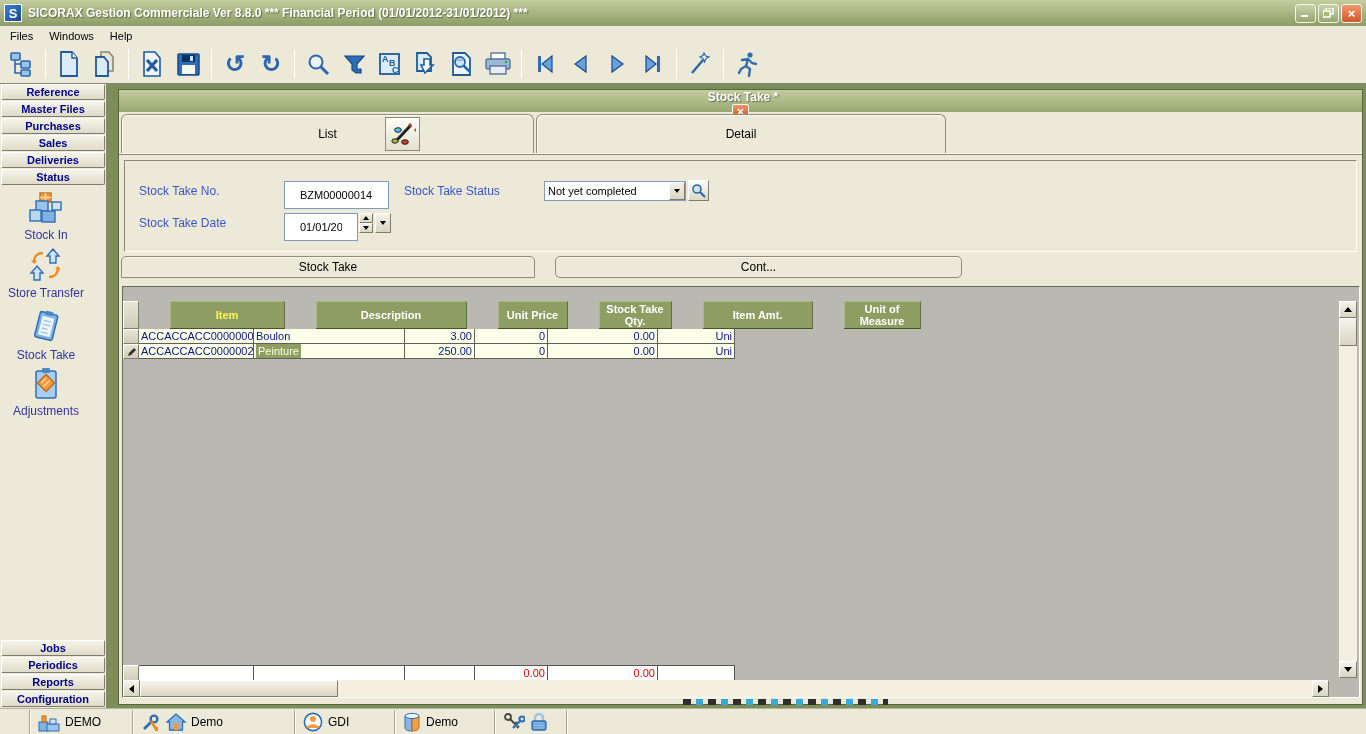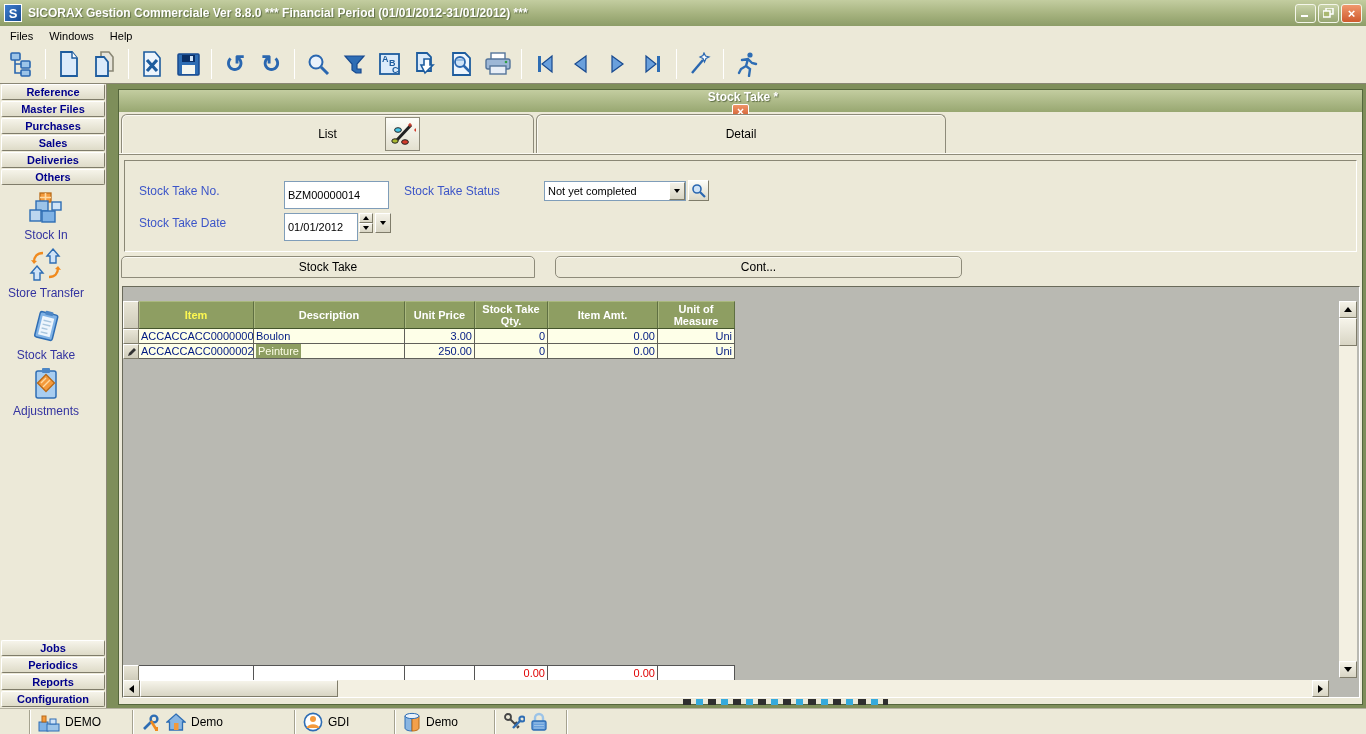--- a/index.html
+++ b/index.html
@@ -65,21 +65,21 @@
   .tab-baseline { position:absolute; left:0; top:63px; width:1243px; height:2px;
     background:#fbfaf3; border-bottom:1px solid #8e8b7a; }
   .wandbtn { position:absolute; left:263px; top:2px; width:35px; height:34px;
     background:linear-gradient(180deg,#fdfdf8,#e3e0cf); border:1px solid #8e8b7a;
     display:flex; align-items:center; justify-content:center; }
 
   .formpanel { position:absolute; left:5px; top:70px; width:1233px; height:92px;
     border:1px solid; border-color:#8a8775 #fff #fff #8a8775; background:#ece9d8; }
   .flabel { position:absolute; color:#3c55c8; font-size:12px; }
   .tinput { position:absolute; height:28px; border:1px solid #7f9db9; background:#fff;
-    font-family:"Liberation Sans",sans-serif; font-size:11px; padding:0 3px; color:#000; }
+    font-family:"Liberation Sans",sans-serif; font-size:11px; padding:0 15px; color:#000; }
   .combo { position:absolute; height:20px; background:#fff; border:1px solid #7f9db9; display:flex; }
   .combo .val { flex:1; padding:3px 3px 0 3px; font-size:11px; white-space:nowrap; overflow:hidden; }
   .dbtn { width:16px; background:linear-gradient(180deg,#f4f2e8,#d8d5c4); border:1px solid;
     border-color:#fff #7f7c6a #7f7c6a #fff; display:flex; align-items:center; justify-content:center; }
   .spin { position:absolute; width:14px; height:20px; display:flex; flex-direction:column; }
   .spin .dbtn { width:14px; flex:1; }
   .sqbtn { position:absolute; width:21px; height:21px; background:linear-gradient(180deg,#fdfdf8,#dcd9c8);
     border:1px solid; border-color:#fff #7f7c6a #7f7c6a #fff; display:flex; align-items:center; justify-content:center; }
 
   .subtab { position:absolute; top:166px; height:22px; background:#ece9d8;
@@ -289,21 +289,21 @@
   </div>
 
   <div class="workspace">
 
     <div class="sidebar">
       <div class="side-btn" style="top:0">Reference</div>
       <div class="side-btn" style="top:17px">Master Files</div>
       <div class="side-btn" style="top:34px">Purchases</div>
       <div class="side-btn" style="top:51px">Sales</div>
       <div class="side-btn" style="top:68px">Deliveries</div>
-      <div class="side-btn" style="top:85px">Others</div>
+      <div class="side-btn" style="top:85px">Status</div>
 
       <div class="side-tool" style="top:106px">
         <svg width="38" height="36" viewBox="0 0 38 36">
           <rect x="13" y="3" width="11" height="9" fill="#f49a3c" stroke="#b86a18" stroke-width="1.3"></rect>
             <path d="M18.5 3v9M13 7.5h11" stroke="#ffd9a0" stroke-width="1.6"></path>
           <rect x="9" y="11" width="12" height="10" fill="#9cc4e8" stroke="#2e6db4" stroke-width="1.4"></rect>
           <rect x="3" y="20" width="11" height="11" fill="#bcd6ef" stroke="#2e6db4" stroke-width="1.4"></rect>
           <rect x="15" y="21" width="13" height="11" fill="#7fb2e5" stroke="#2e6db4" stroke-width="1.4"></rect>
           <rect x="25" y="12" width="9" height="8" fill="#cfe3f7" stroke="#2e6db4" stroke-width="1.4"></rect>
         </svg>
@@ -412,21 +412,21 @@
 
       <div class="subtab" style="left:2px; width:414px; z-index:2;">
         <span>Stock Take</span>
       </div>
       <div class="subtab back" style="left:436px; width:407px;">
         <span>Cont...</span>
       </div>
 
       <div class="gridpanel">
 
-        <div class="grow" style="top:14px; height:28px;">
+        <div class="grow" style="top:14px; height:28px;gap:31px;">
           <div class="selcell w-sel"></div>
           <div class="hcell w-item" style="color:#fdf851;">Item</div>
           <div class="hcell w-desc">Description</div>
           <div class="hcell w-price">Unit Price</div>
           <div class="hcell w-qty">Stock Take Qty.</div>
           <div class="hcell w-amt">Item Amt.</div>
           <div class="hcell w-uom">Unit of Measure</div>
         </div>
 
         <div class="grow" style="top:42px; height:15px;">

